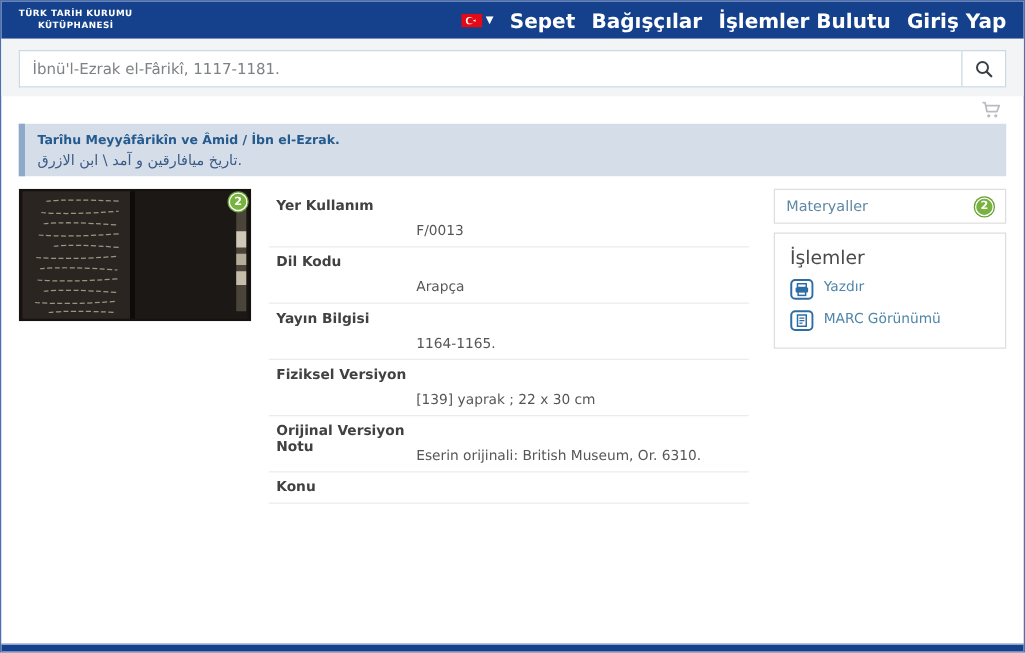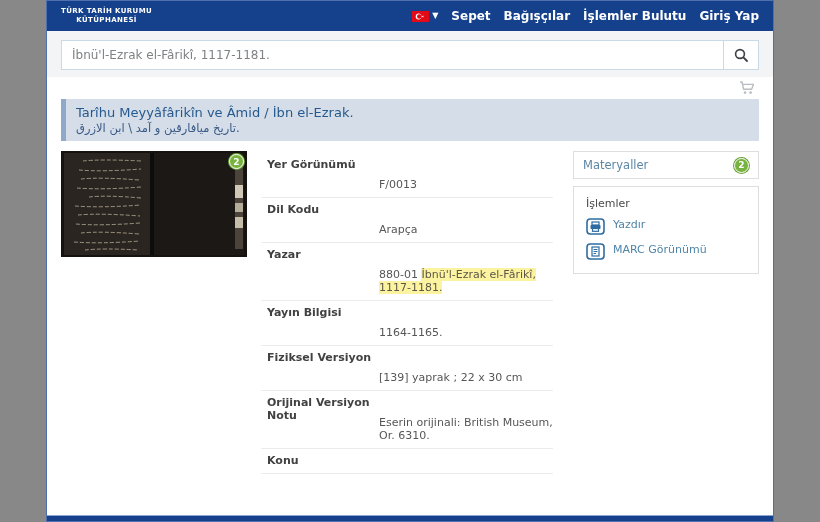--- a/index.html
+++ b/index.html
@@ -1,52 +1,52 @@
 <!DOCTYPE html>
 <html><head>
 <meta charset="utf-8">
 <style>
   * { margin:0; padding:0; box-sizing:border-box; }
   html,body { background:#888; }
   body { font-family:"DejaVu Sans","Liberation Sans",sans-serif; }
   .page{
-    position:relative; width:728px; height:522px; background:#fff;
+    position:relative; width:820px; height:522px; background:#fff;
     border:1px solid #4f6fae; overflow:hidden; margin:0 auto;
   }
   
   .topbar{
     height:30px; background:#14408c; display:flex; align-items:center;
     justify-content:space-between; padding:0 14px;
   }
   .logo{ color:#fff; font-size:7px; font-weight:bold; letter-spacing:.4px;
     text-align:center; line-height:1.3; cursor:pointer; }
   .topnav{ display:flex; align-items:center; gap:13px; }
   .flagwrap{ display:flex; align-items:center; gap:3px; cursor:pointer; }
   .caret{ color:#fff; font-size:8px; line-height:1; }
-  .navlink{ color:#fff; font-size:12px; font-weight:bold; cursor:pointer; }
+  .navlink{ color:#fff; font-size:16px; font-weight:bold; cursor:pointer; }
   
   .searchband{ background:#f2f4f6; padding:9px 14px 7px 14px; height:46px; }
   .searchbox{ display:flex; height:30px; }
   .searchbox input{
     flex:1; height:30px; border:1px solid #c9dae6; border-right:none;
     background:#fff; padding:0 10px; font-size:12px; color:#7e8285;
     font-family:inherit; outline:none;
   }
   .searchbtn{
     width:36px; height:30px; border:1px solid #c9dae6; background:#fff;
     display:flex; align-items:center; justify-content:center; cursor:pointer;
   }
   .cartrow{ height:22px; display:flex; justify-content:flex-end;
     align-items:center; padding-right:18px; }
   
   .titlebar{
     margin:0 14px; height:42px; background:#d5dde8;
     border-left:5px solid #8fa9cb; padding:6px 10px;
   }
-  .titlebar h1{ font-size:13px; line-height:16px; color:#255a8e; font-weight:normal; }
+  .titlebar h1{ font-size:10px; line-height:16px; color:#255a8e; font-weight:bold; }
   .titlealt{ font-size:11.5px; line-height:14px; color:#3a5a86; }
   
   .content{ display:flex; margin:10px 14px 0 14px; align-items:flex-start; }
   .coverwrap{ position:relative; width:186px; flex:none; cursor:pointer; }
   .coverwrap svg{ display:block; }
   .gbadge{
     width:15px; height:15px; border-radius:50%; background:#77b33e; color:#fff;
     font-size:9px; font-weight:bold; display:flex; align-items:center;
     justify-content:center; border:1px solid #fff; box-shadow:0 0 0 1px #69a135;
   }
@@ -58,21 +58,21 @@
   .dvalue .hl{ background:#fcf3a1; color:#5d5748; }
   .dvalue.link{ color:#4e8cad; cursor:pointer; }
   .rightcol{ width:186px; flex:none; }
   .matbox{
     border:1px solid #dedede; background:#fff; height:28px; display:flex;
     align-items:center; justify-content:space-between; padding:0 9px;
     cursor:pointer;
   }
   .matlabel{ color:#5c87a5; font-size:11.5px; }
   .opsbox{ border:1px solid #dedede; margin-top:7px; padding:10px 12px 13px 12px; }
-  .opsbox h2{ font-size:11px; font-weight:normal; color:#4a4a4a; margin-bottom:6px; }
+  .opsbox h2{ font-size:15px; font-weight:normal; color:#4a4a4a; margin-bottom:6px; }
   .opitem{ display:flex; gap:8px; margin-top:8px; cursor:pointer; }
   .opitem span{ color:#4e85a8; font-size:11px; }
   
   .bottombar{
     position:absolute; left:0; right:0; bottom:0; height:6px;
     background:#14408c; border-top:1px solid #8ea6cf;
   }
 </style>
 </head>
 <body>
@@ -152,30 +152,26 @@
         <rect x="174" y="10" width="8" height="88" fill="#4a443b"></rect>
         <rect x="174" y="34" width="8" height="13" fill="#cfc8b6"></rect>
         <rect x="174" y="52" width="8" height="9" fill="#b5ad9a"></rect>
         <rect x="174" y="66" width="8" height="11" fill="#c5bda9"></rect>
       </svg>
       <span class="gbadge cover-badge">2</span>
     </div>
 
     <div class="details">
         <div class="drow">
-          <div class="dlabel">Yer Görünümü</div>
+          <div class="dlabel">Yer Kullanım</div>
           <div class="dvalue">F/0013</div>
         </div>
         <div class="drow">
           <div class="dlabel">Dil Kodu</div>
           <div class="dvalue">Arapça</div>
-        </div>
-        <div class="drow">
-          <div class="dlabel">Yazar</div>
-          <div class="dvalue"><span>880-01 </span><span class="hl">İbnü'l-Ezrak el-Fârikî, 1117-1181.</span></div>
         </div>
         <div class="drow">
           <div class="dlabel">Yayın Bilgisi</div>
           <div class="dvalue">1164-1165.</div>
         </div>
         <div class="drow">
           <div class="dlabel">Fiziksel Versiyon</div>
           <div class="dvalue">[139] yaprak ; 22 x 30 cm</div>
         </div>
         <div class="drow">

